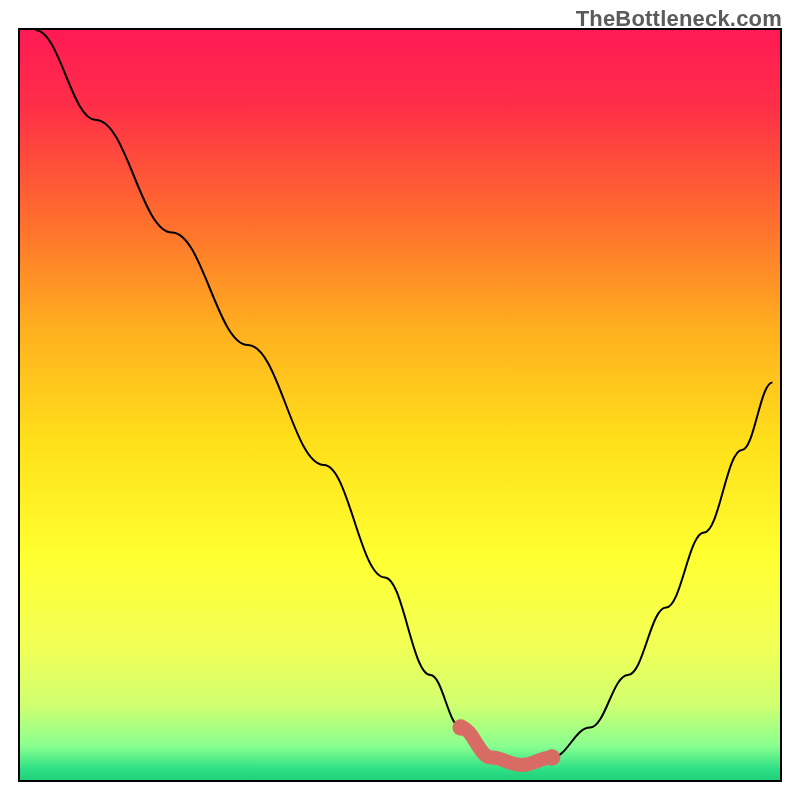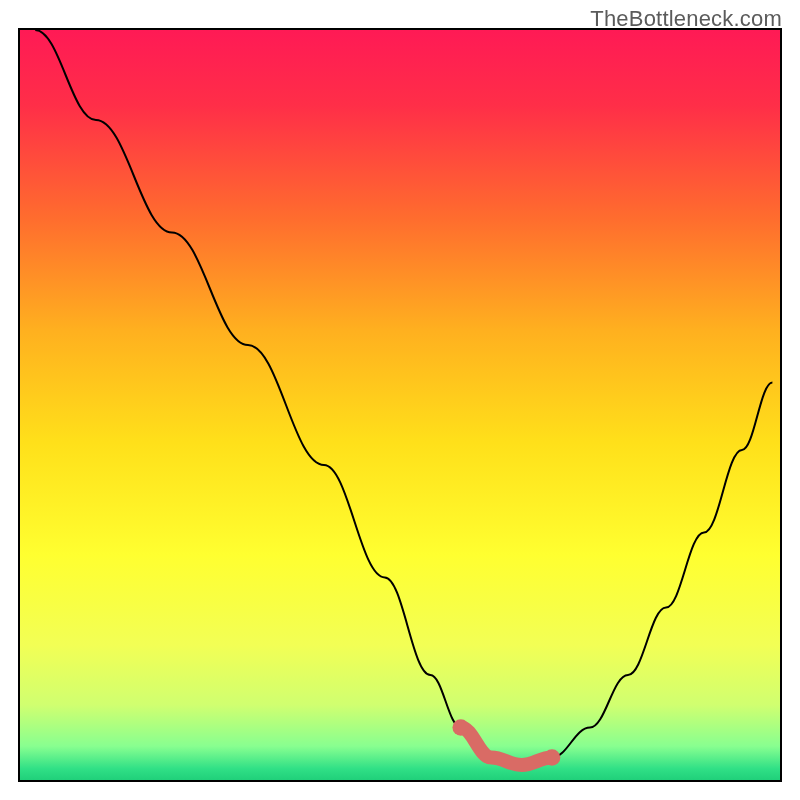--- a/index.html
+++ b/index.html
@@ -13,21 +13,21 @@
   .container {
     position: relative;
     width: 800px;
     height: 800px;
   }
   .watermark {
     position: absolute;
     top: 6px;
     right: 18px;
     font-size: 22px;
-    font-weight: normal;
+    font-weight: bold;
     color: #5b5b5b;
     z-index: 10;
     letter-spacing: 0.2px;
   }
   .frame {
     position: absolute;
     left: 18px;
     top: 28px;
     width: 764px;
     height: 754px;

